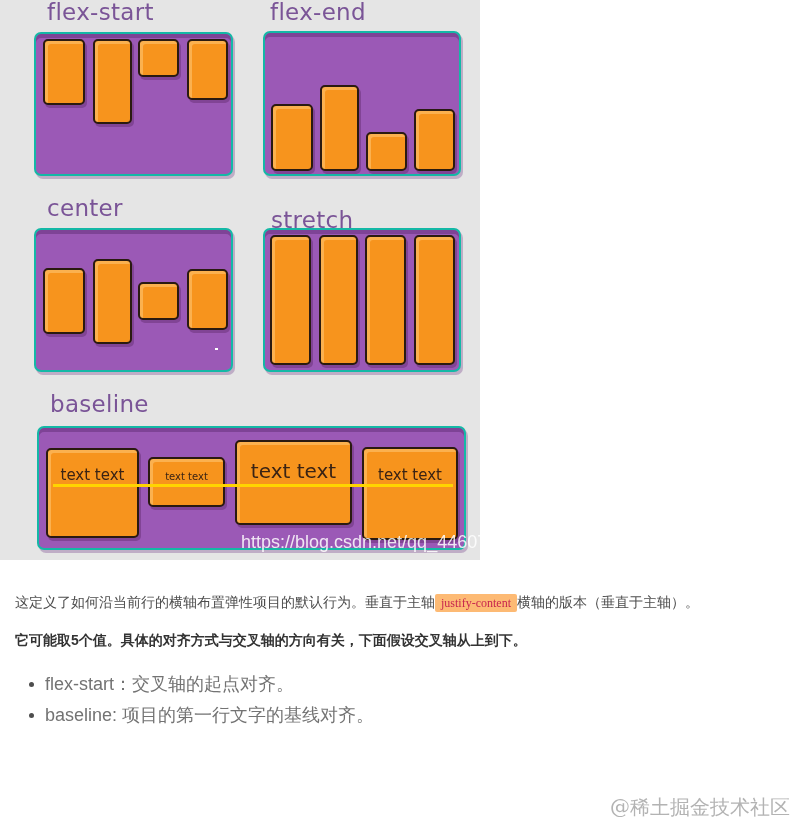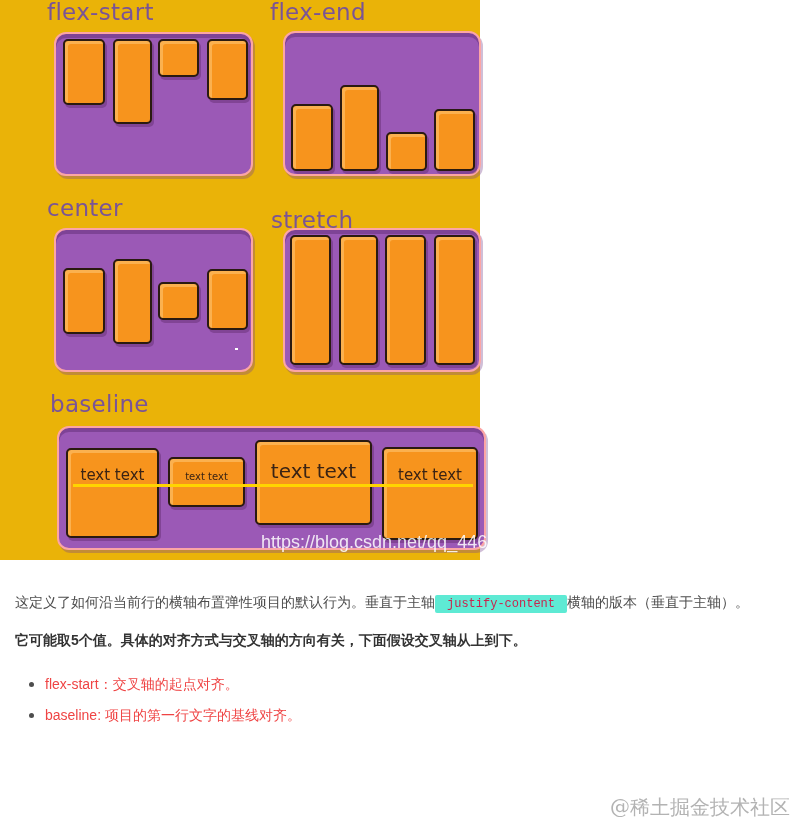--- a/index.html
+++ b/index.html
@@ -1,39 +1,39 @@
 <!DOCTYPE html>
 <html><head>
   <meta charset="utf-8">
   <style>
     html, body { margin: 0; padding: 0; background: #ffffff; }
     body { width: 798px; height: 827px; position: relative; overflow: hidden;
            font-family: "Liberation Sans", "DejaVu Sans", sans-serif; color: #4d4d4d; }
 
-    .figure { position: absolute; left: 0; top: 0; width: 480px; height: 560px; background: #eab308; }
+    .figure { position: absolute; left: 0; top: 0; width: 480px; height: 560px; background: #e5e5e5; }
     .fig-label { position: absolute; font-family: "DejaVu Sans", sans-serif; font-size: 23px;
                  color: #7a5497; letter-spacing: 0.3px; }
-    .container { position: absolute; background: #9b59b6; border: 2px solid #fca5a5;
-                 border-radius: 12px; box-shadow: inset 0 4px 0 rgba(90,40,110,0.45), 2px 3px 0 rgba(120,70,140,0.35);
-                 box-sizing: border-box; margin-left: 20px; }
+    .container { position: absolute; background: #9b59b6; border: 2px solid #14b8a6;
+                 border-radius: 7px; box-shadow: inset 0 4px 0 rgba(90,40,110,0.45), 2px 3px 0 rgba(120,70,140,0.35);
+                 box-sizing: border-box; }
     .item { position: absolute; background: #f7941d; border: 2px solid #2a1a10;
             border-radius: 5px; box-sizing: border-box;
             box-shadow: inset 3px 3px 0 rgba(255,200,120,0.55), 2px 3px 0 rgba(80,30,90,0.35); }
     .item-text { position: absolute; left: 0; right: 0; text-align: center; color: #3a2314;
                  font-family: "DejaVu Sans", sans-serif; white-space: nowrap; }
     .baseline-line { position: absolute; height: 3px; background: #ffd400; }
     .watermark { position: absolute; font-family: "Liberation Sans", sans-serif; font-size: 18px;
                  color: rgba(255,255,255,0.85); white-space: nowrap; }
 
     .para { position: absolute; left: 15px; font-size: 14px; line-height: 22px; color: #4d4d4d; white-space: nowrap; }
     .para.bold { font-weight: bold; color: #333; }
-    code.inline { font-family: Liberation Mono, monospace; font-size: 12px;
-                  color: #c7254e; background: #5eead4; padding: 2px 12px; border-radius: 2px; }
+    code.inline { font-family: Liberation Serif, serif; font-size: 12px;
+                  color: #c7254e; background: #fdba74; padding: 2px 6px; border-radius: 2px; }
     ul.list { position: absolute; left: 0; top: 673px; margin: 0; padding: 0 0 0 45px; list-style: none; }
-    ul.list li { position: relative; font-size: 14px; line-height: 22px; height: 31px; color: #ef4444; white-space: nowrap; }
+    ul.list li { position: relative; font-size: 18px; line-height: 22px; height: 31px; color: #737373; white-space: nowrap; }
     ul.list li .bullet { position: absolute; left: -16px; top: 9px; width: 5px; height: 5px; border-radius: 50%; background: #4d4d4d; }
     .site-mark { position: absolute; right: 8px; bottom: 6px; font-size: 20px; color: #b3b3b3;
                  font-family: "DejaVu Serif", serif; }
   </style>
 </head>
 <body>
 
 <div class="figure">
 
   <div class="fig-label" style="left:47px; top:-1px;">flex-start</div>

